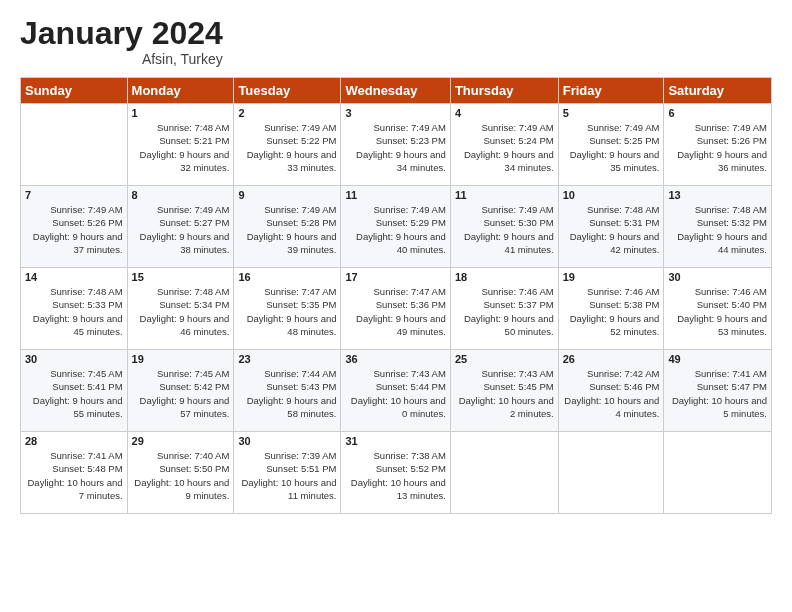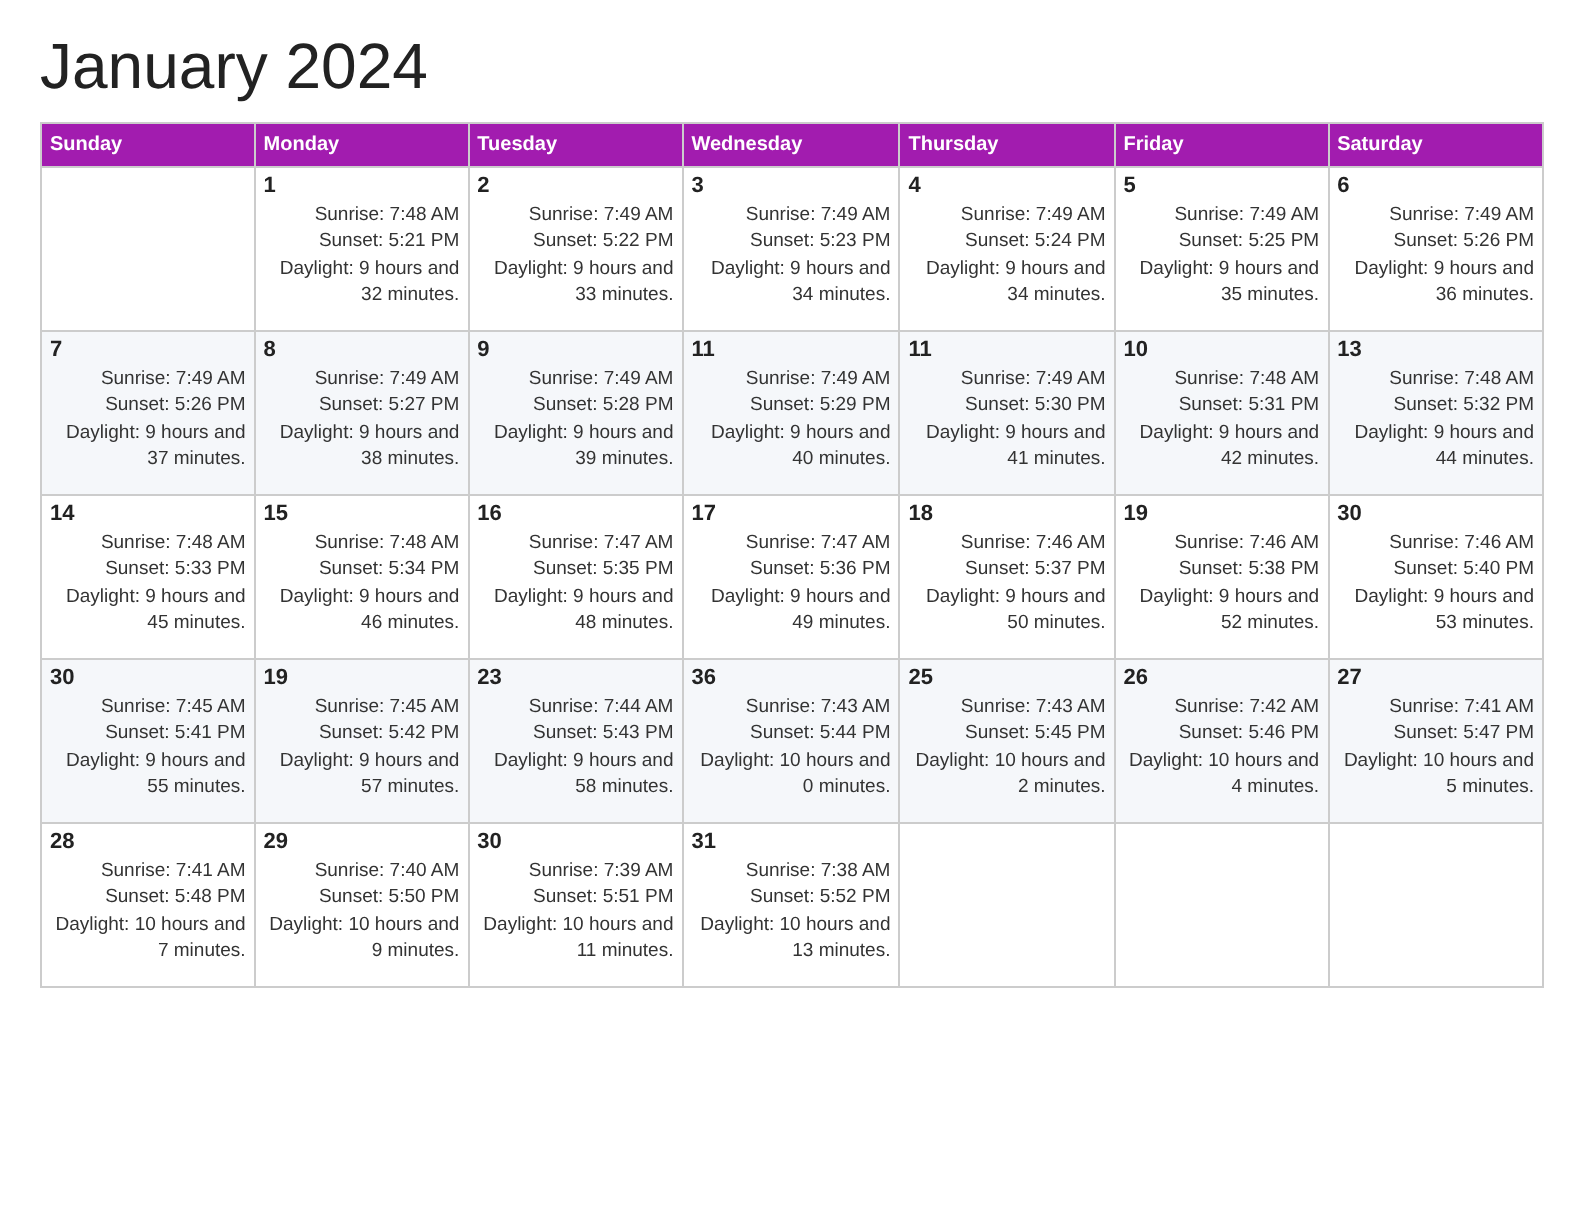--- a/index.html
+++ b/index.html
@@ -43,39 +43,39 @@
       width: 28px;
       height: 28px;
       margin-right: 4px;
       margin-top: 2px;
     }
     .title-area {
       text-align: right;
     }
     .month-title {
       font-size: 32px;
-      font-weight: normal;
+      font-weight: bold;
       color: #222;
       line-height: 1.1;
     }
     .subtitle {
       font-size: 14px;
       color: #444;
     }
     .calendar {
       width: 100%;
       border-collapse: collapse;
       font-size: 10.5px;
     }
     .calendar th {
-      background-color: #a21caf;
+      background-color: #c2410c;
       color: #fff;
       padding: 5px 4px;
       text-align: left;
-      font-size: 10px;
+      font-size: 13px;
       font-weight: bold;
       border: 1px solid #ccc;
     }
     .calendar td {
       border: 1px solid #ccc;
       vertical-align: top;
       padding: 3px 4px;
       width: 113px;
       height: 82px;
       background: #fff;
@@ -99,20 +99,21 @@
       background: #fff !important;
     }
   </style>
 </head>
 <body>
 
 <div class="page">
   <div class="header">
     <div class="title-area">
       <div class="month-title">January 2024</div>
+      <div class="subtitle">Afsin, Turkey</div>
     </div>
   </div>
 
   <table class="calendar">
     <thead>
       <tr>
         <th>Sunday</th>
         <th>Monday</th>
         <th>Tuesday</th>
         <th>Wednesday</th>
@@ -228,21 +229,21 @@
           </td>
           <td>
             <div class="day-number">25</div>
             <div class="day-info">Sunrise: 7:43 AM<br>Sunset: 5:45 PM<br>Daylight: 10 hours and 2 minutes.</div>
           </td>
           <td>
             <div class="day-number">26</div>
             <div class="day-info">Sunrise: 7:42 AM<br>Sunset: 5:46 PM<br>Daylight: 10 hours and 4 minutes.</div>
           </td>
           <td>
-            <div class="day-number">27</div>
+            <div class="day-number">49</div>
             <div class="day-info">Sunrise: 7:41 AM<br>Sunset: 5:47 PM<br>Daylight: 10 hours and 5 minutes.</div>
           </td>
         </tr>
         <tr>
           <td>
             <div class="day-number">28</div>
             <div class="day-info">Sunrise: 7:41 AM<br>Sunset: 5:48 PM<br>Daylight: 10 hours and 7 minutes.</div>
           </td>
           <td>
             <div class="day-number">29</div>

